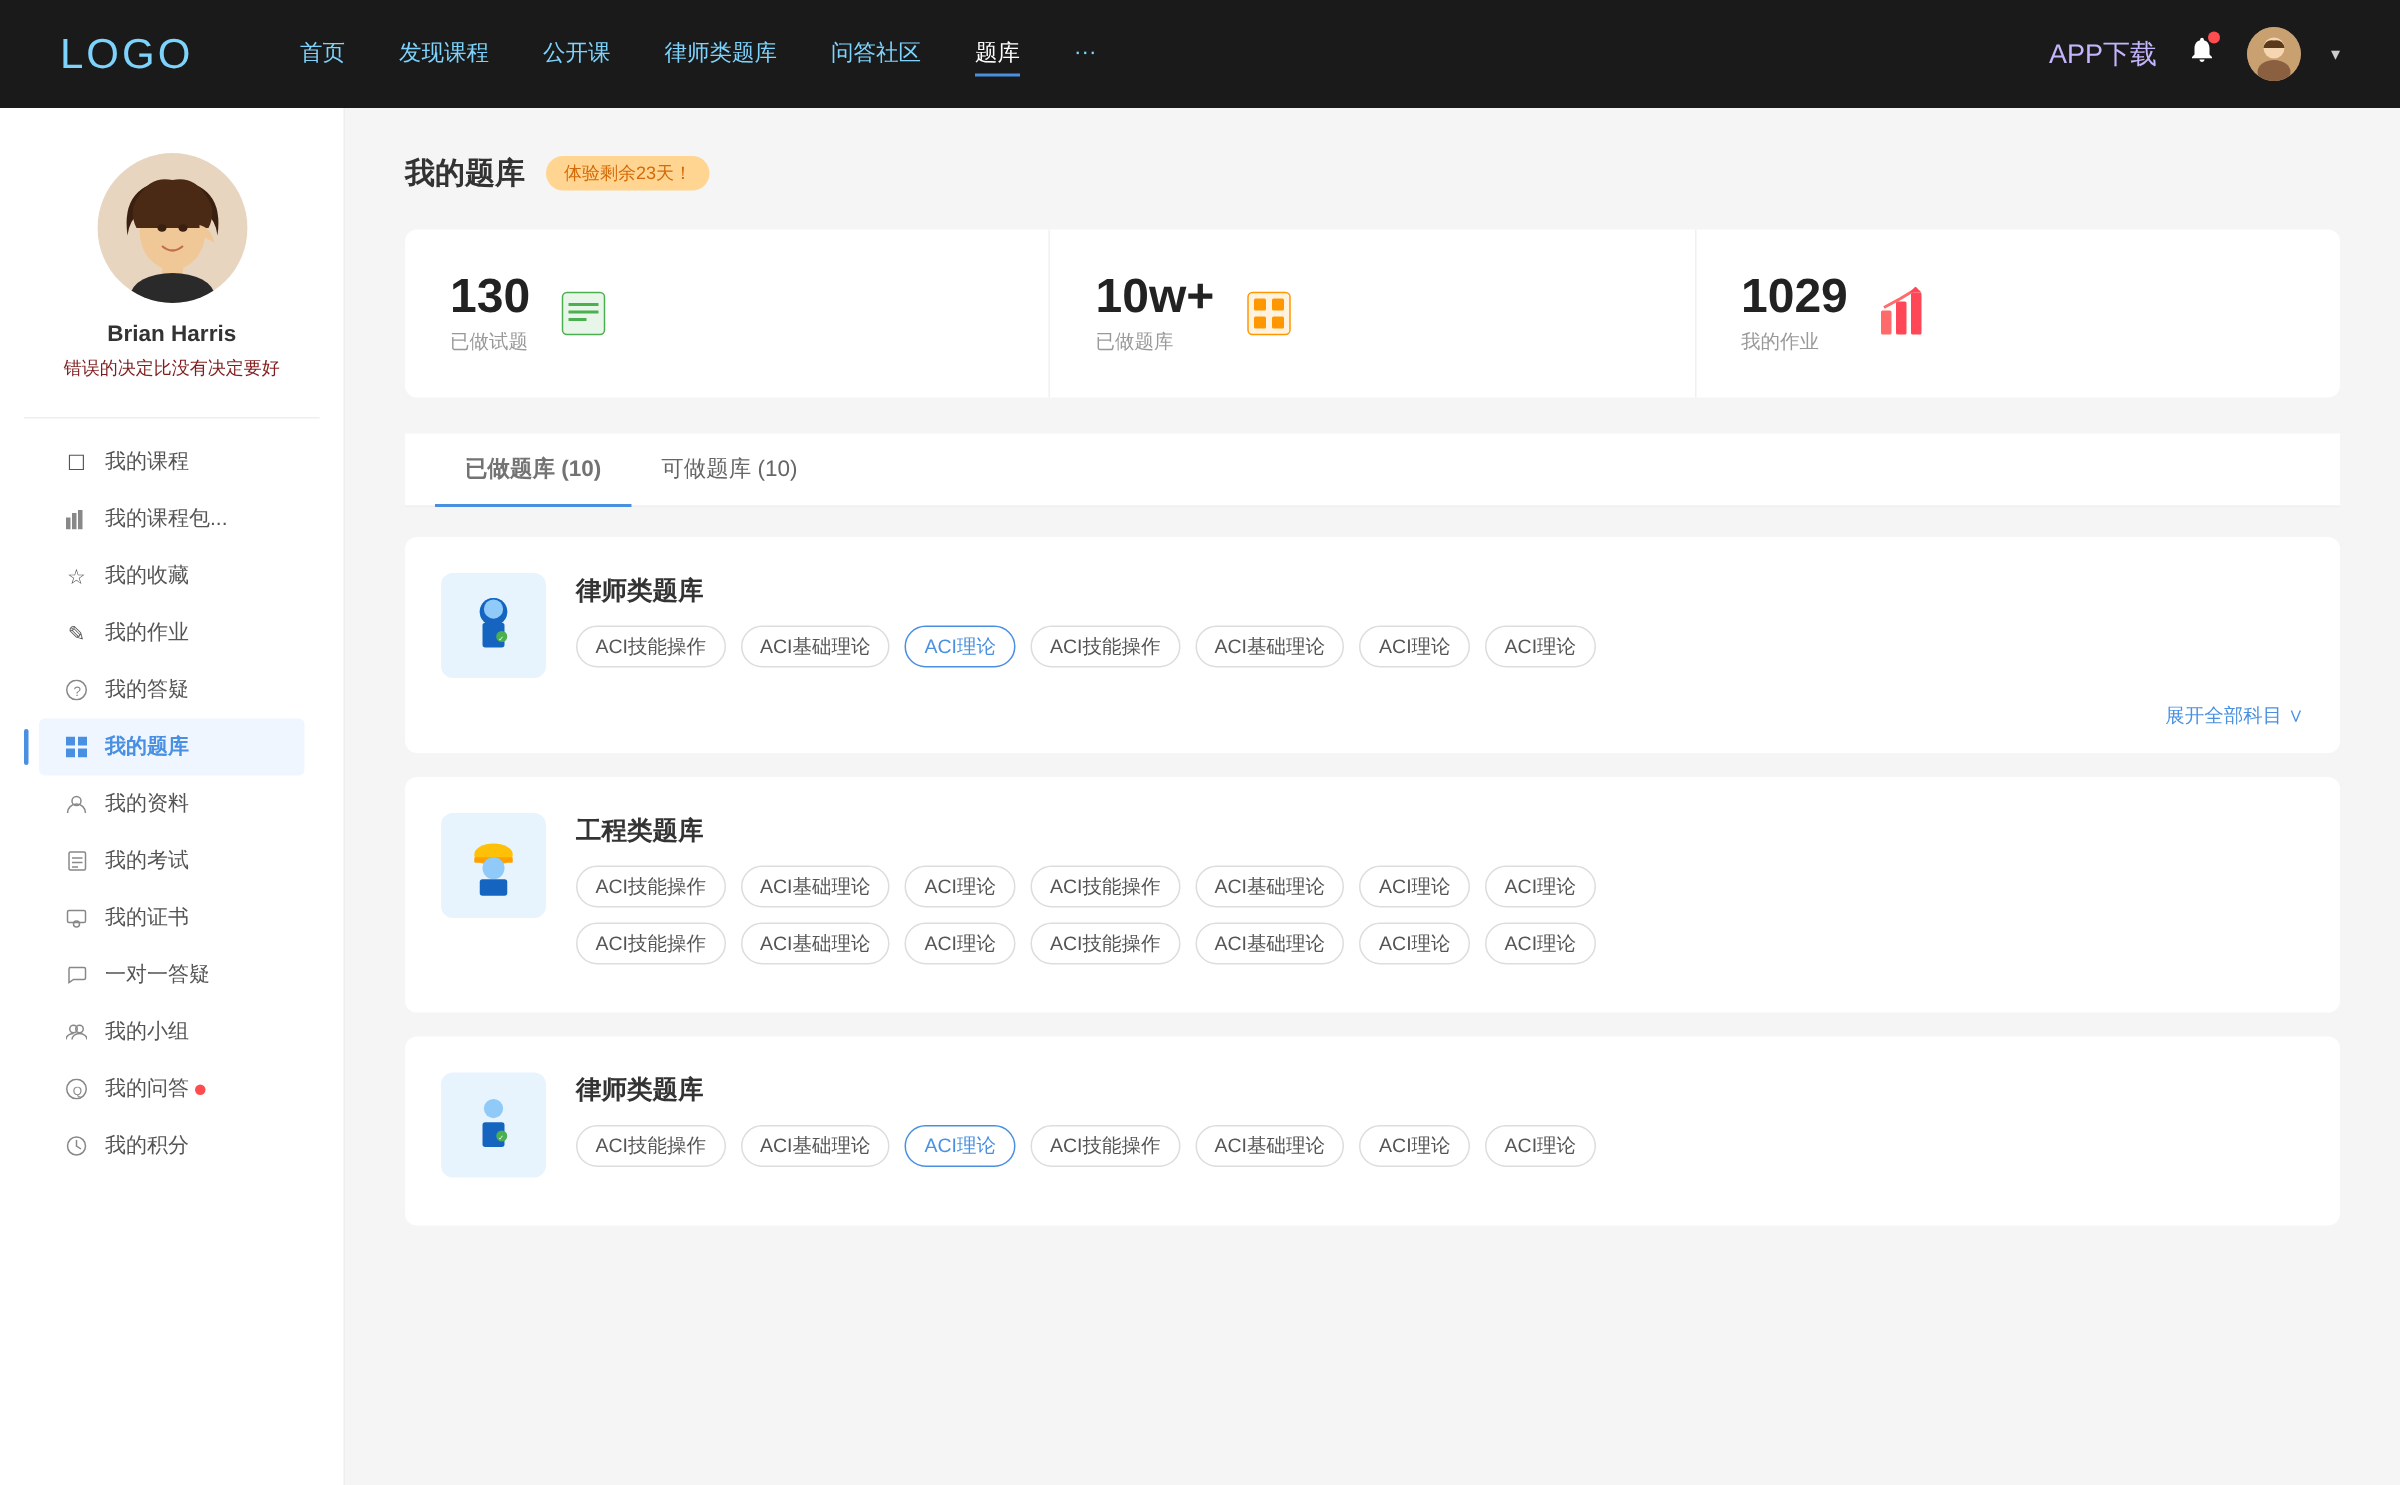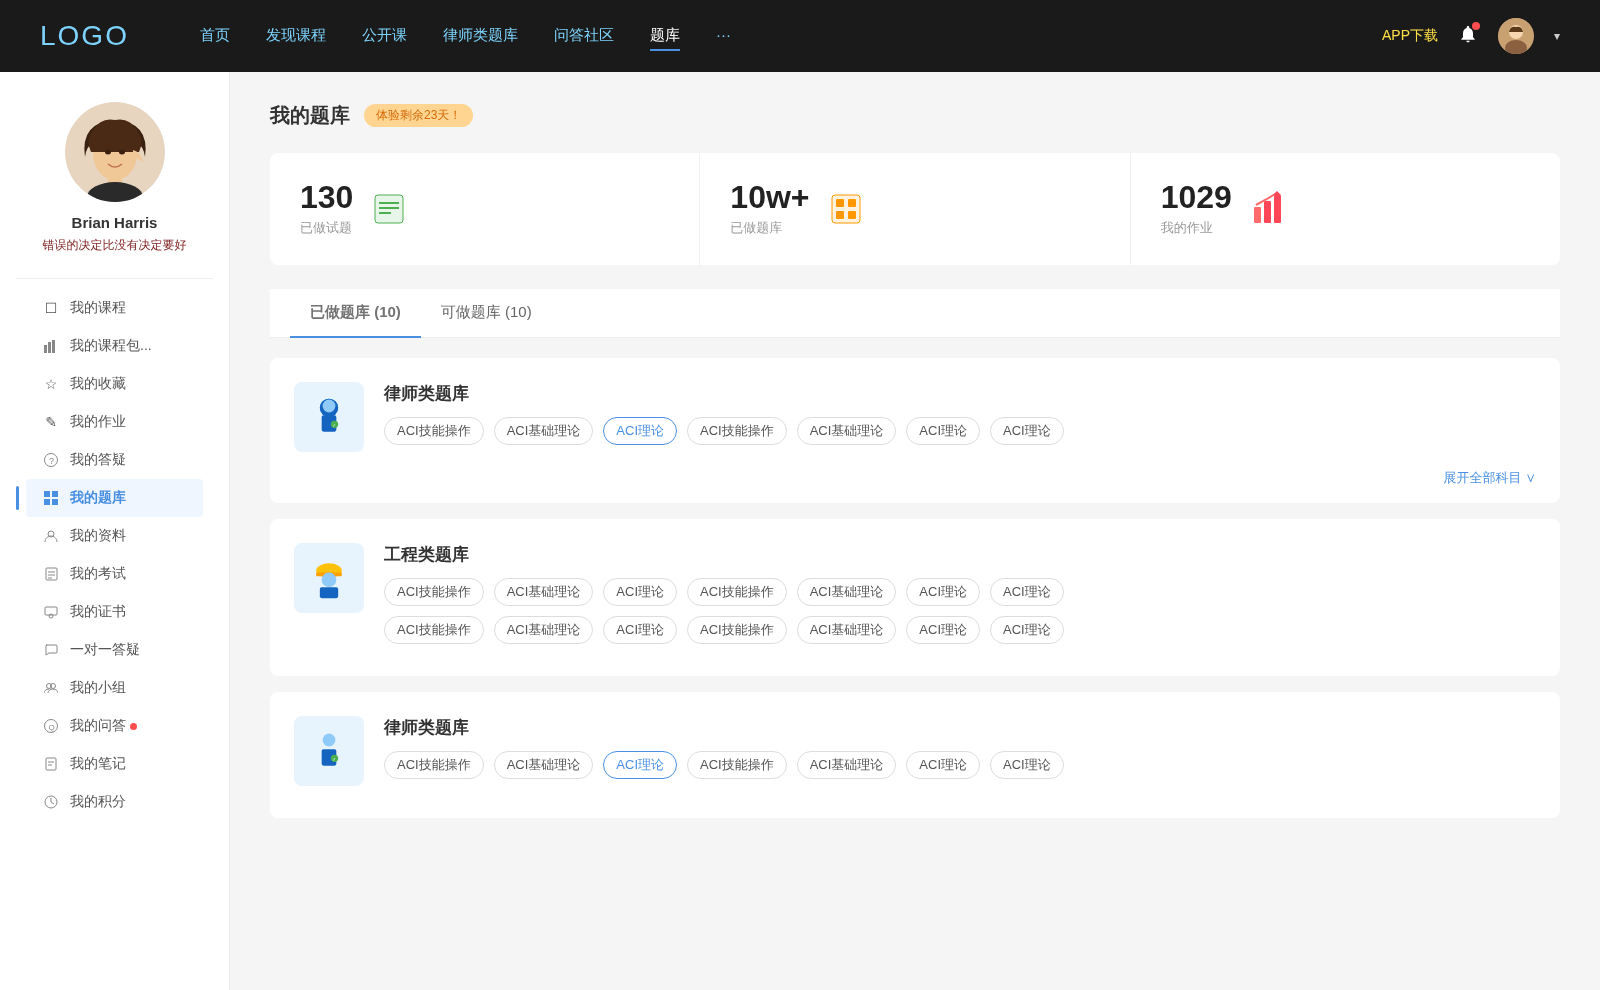--- a/index.html
+++ b/index.html
@@ -38,22 +38,22 @@
     .navbar-menu-item.active {
       color: white;
       border-bottom: 2px solid #4a90e2;
     }
     .navbar-right {
       display: flex;
       align-items: center;
       gap: 20px;
     }
     .navbar-app-btn {
-      color: #fde047;
-      font-size: 14px;
+      color: #c4b5fd;
+      font-size: 18px;
       cursor: pointer;
     }
     .navbar-bell {
       position: relative;
       color: white;
       font-size: 20px;
       cursor: pointer;
     }
     .navbar-bell-dot {
       position: absolute;
@@ -473,30 +473,20 @@
               <circle cx="7" cy="7" r="6.5" stroke="#888" fill="none"></circle>
               <text x="4.5" y="11" font-size="8" fill="#888">Q</text>
             </svg>
         </span>
         <span>我的问答</span>
         <div class="sidebar-dot"></div>
       </div>
       <div class="sidebar-menu-item">
         <span class="sidebar-item-icon">
           <svg width="14" height="14" viewBox="0 0 14 14" fill="none" stroke="#888">
-              <rect x="2" y="1" width="10" height="12" rx="1"></rect>
-              <line x1="4" y1="5" x2="10" y2="5"></line>
-              <line x1="4" y1="8" x2="8" y2="8"></line>
-            </svg>
-        </span>
-        <span>我的笔记</span>
-      </div>
-      <div class="sidebar-menu-item">
-        <span class="sidebar-item-icon">
-          <svg width="14" height="14" viewBox="0 0 14 14" fill="none" stroke="#888">
               <circle cx="7" cy="7" r="6"></circle>
               <path d="M7 3v4l3 2"></path>
             </svg>
         </span>
         <span>我的积分</span>
       </div>
     </div>
   </aside>
 
   <main class="main-content">

